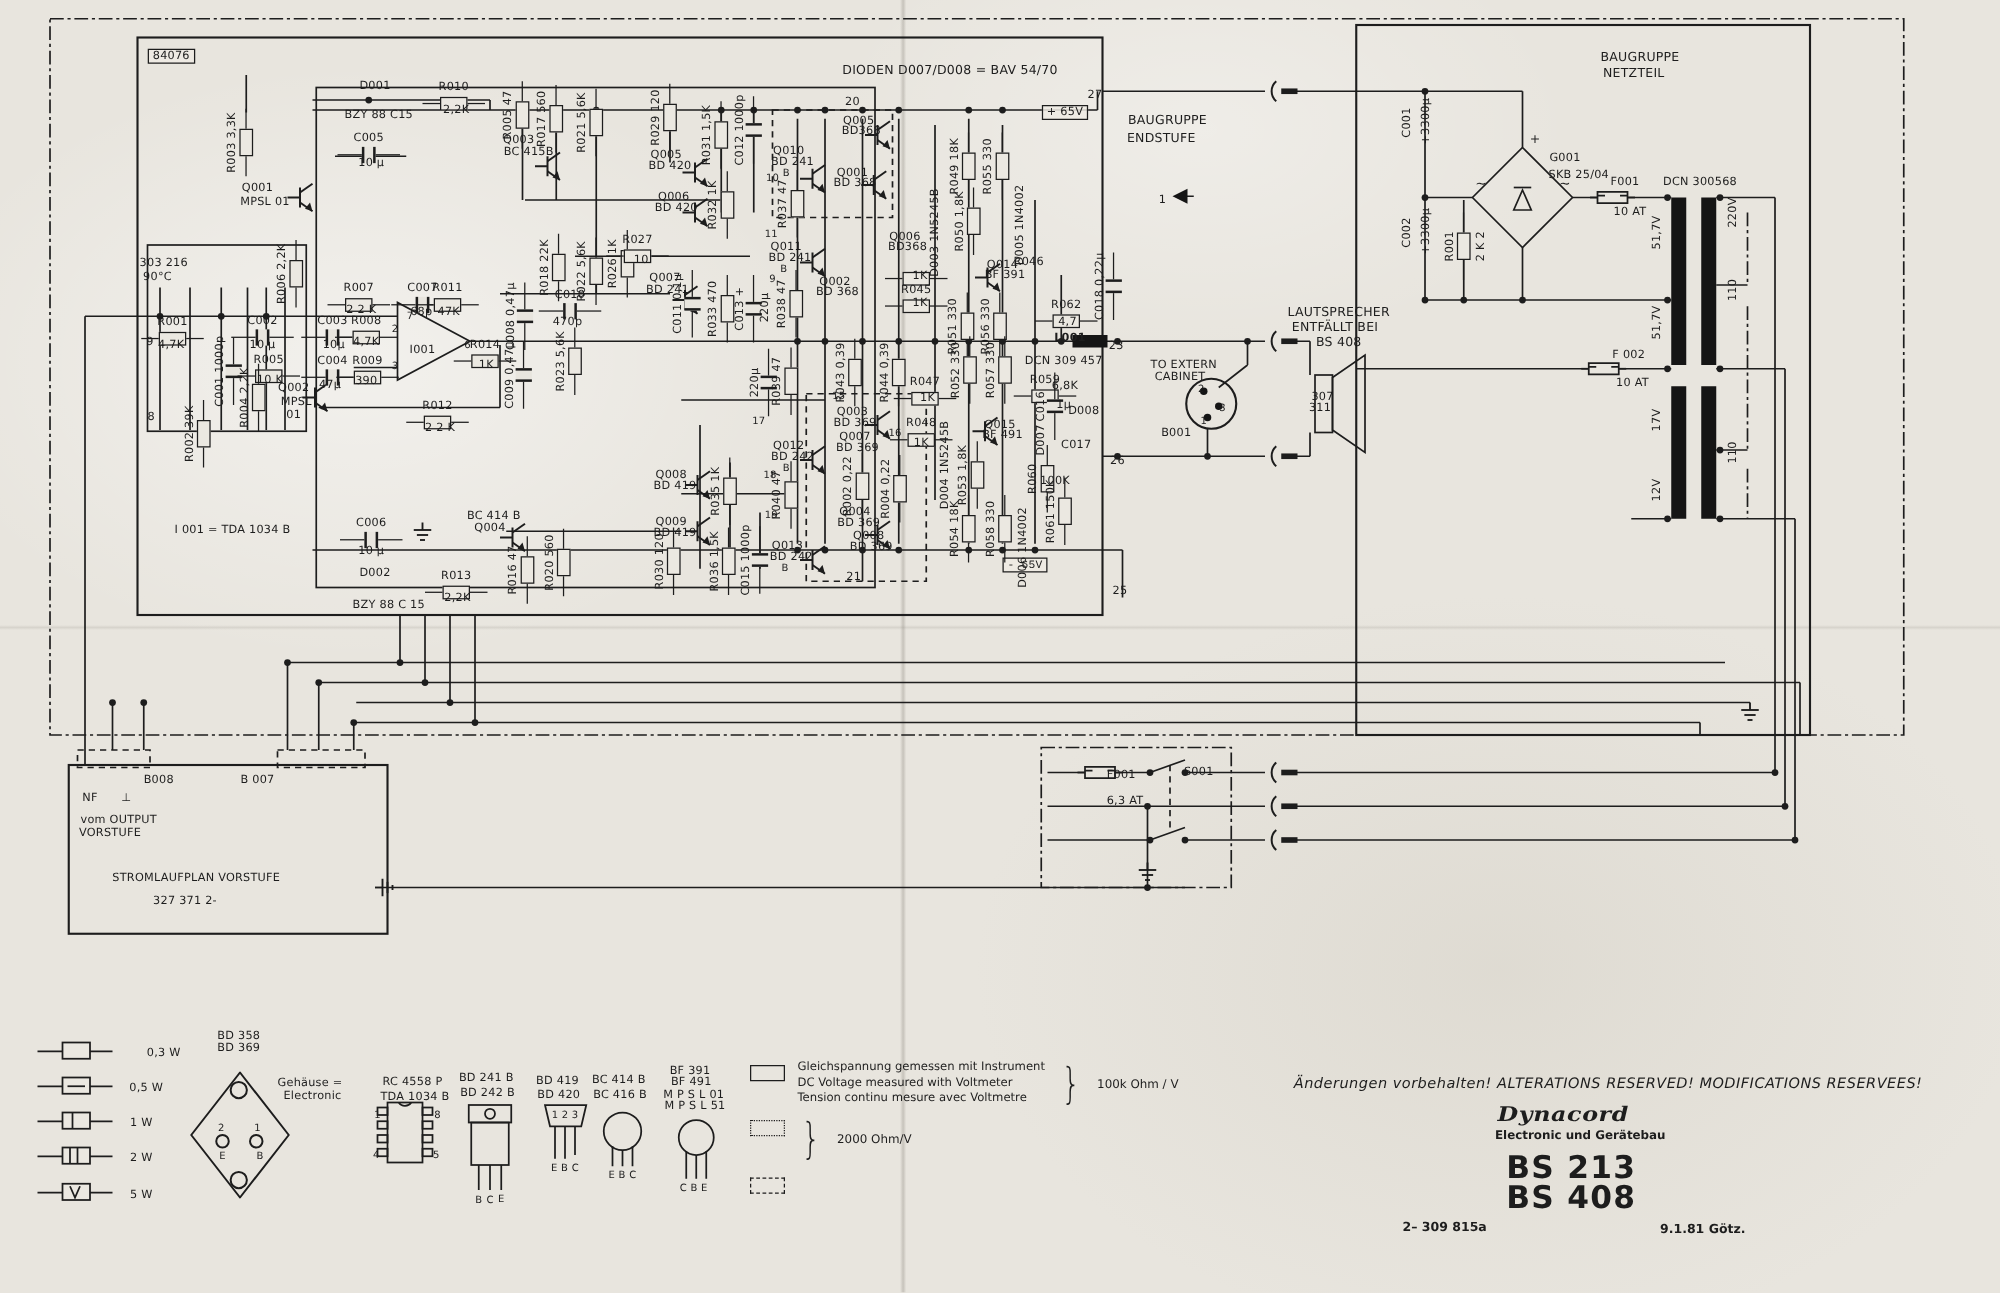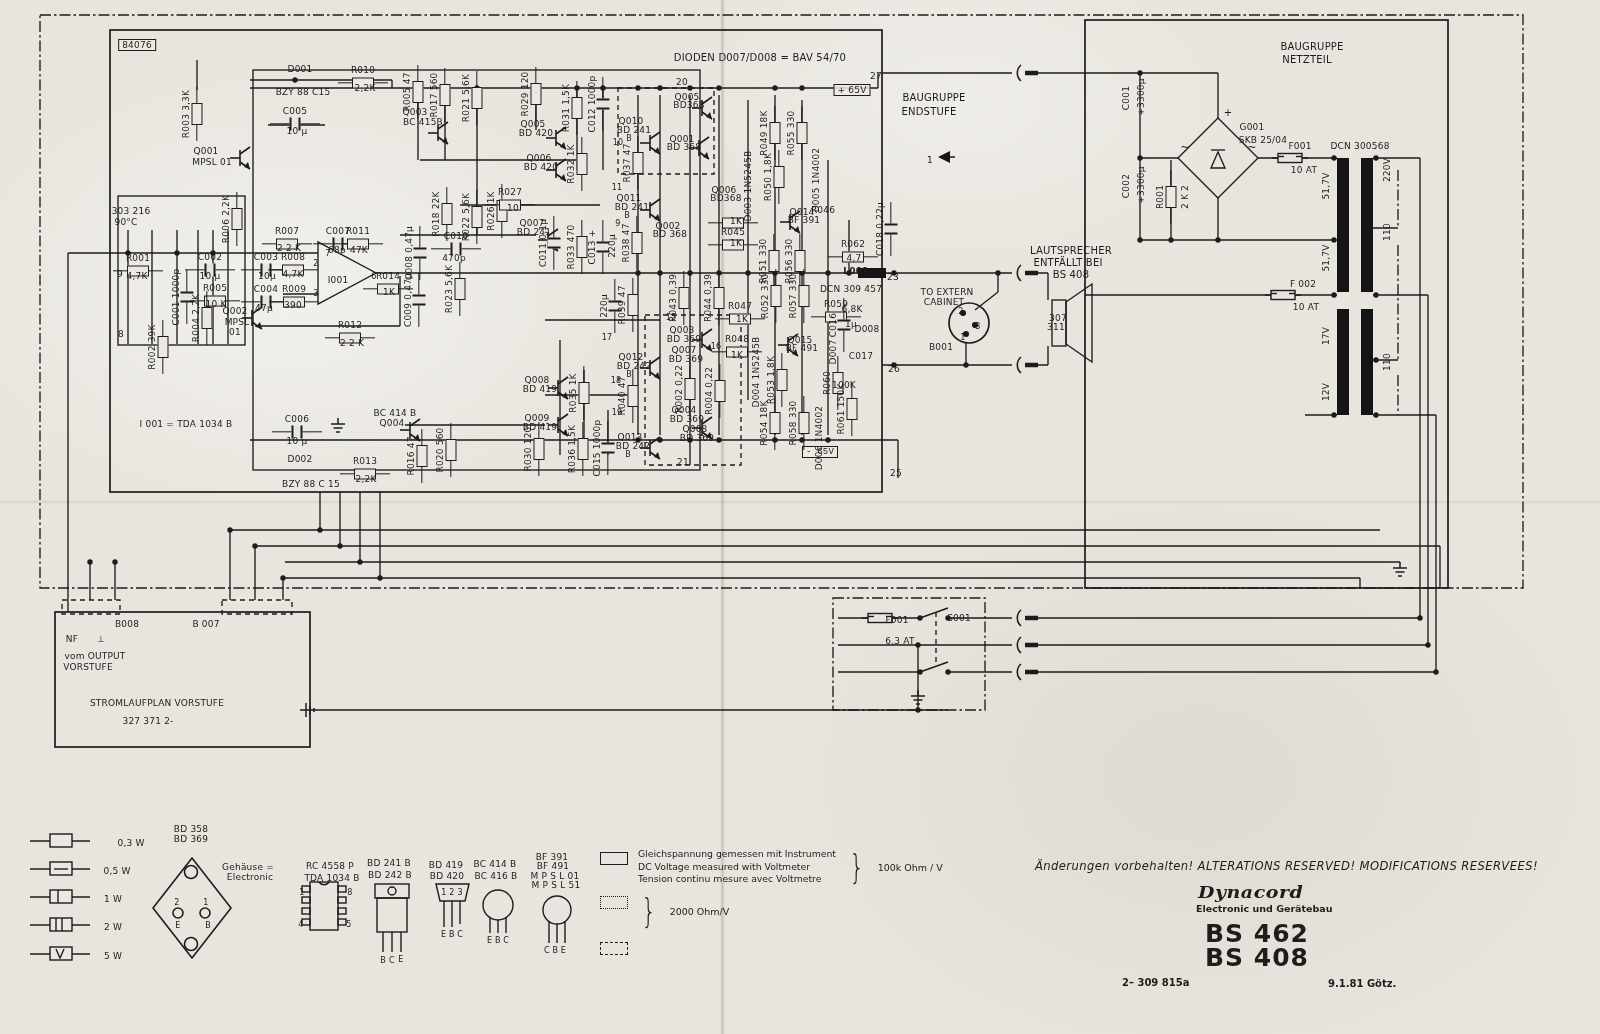--- a/index.html
+++ b/index.html
@@ -770,16 +770,16 @@
   <span class="brace">}</span>
   <span class="meter">2000 Ohm/V</span>
 </div>
 <div class="note" style="left:600px;top:938px">
   <span class="nbox ds"></span>
 </div>
 
 <div class="tb disclaimer" style="left:1035px;top:859px">Änderungen vorbehalten! ALTERATIONS RESERVED! MODIFICATIONS RESERVEES!</div>
 <div class="tb brand" style="left:1198px;top:881px">Dynacord</div>
 <div class="tb subtitle" style="left:1196px;top:903px">Electronic und Gerätebau</div>
-<div class="tb model" style="left:1205px;top:922px">BS 462</div>
+<div class="tb model" style="left:1205px;top:922px">BS 213</div>
 <div class="tb model" style="left:1205px;top:946px">BS 408</div>
 <div class="tb docnum" style="left:1122px;top:977px">2– 309 815a</div>
 <div class="tb docnum" style="left:1328px;top:978px">9.1.81 Götz.</div>
 
 </body></html>

